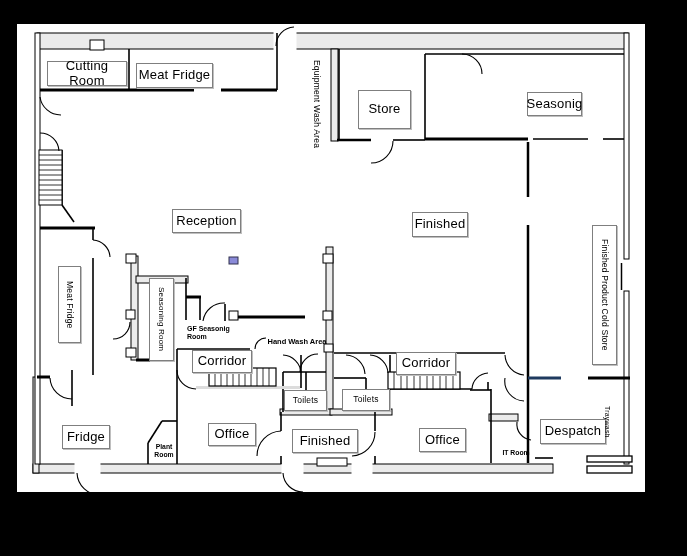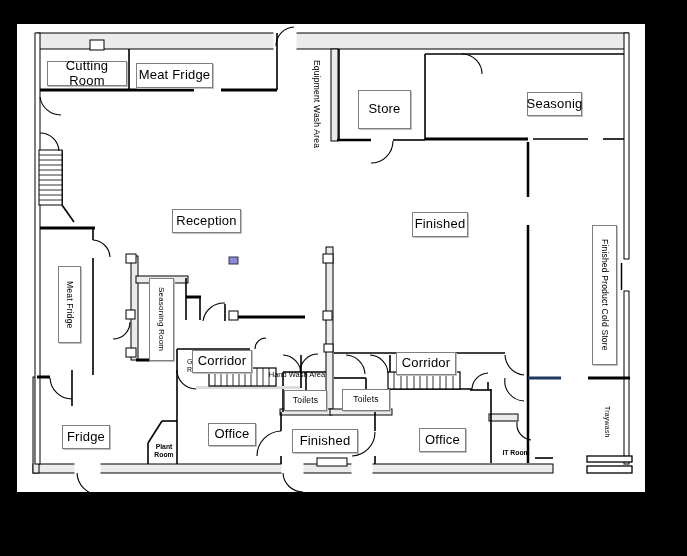--- a/index.html
+++ b/index.html
@@ -4,21 +4,21 @@
 <style>
   html,body{margin:0;padding:0;background:#000;}
   #stage{position:relative;width:687px;height:556px;background:#000;overflow:hidden;
          font-family:"Liberation Sans","DejaVu Sans",sans-serif;}
   #plan-svg{position:absolute;left:0;top:0;}
   .lbl{position:absolute;display:flex;align-items:center;justify-content:center;
        color:#000;font-size:13px;line-height:1.15;text-align:center;letter-spacing:.2px;
        z-index:5;}
   .box{background:#fff;border:1px solid #7f7f7f;box-shadow:1px 1px 0 #bfbfbf;}
   .vert{writing-mode:vertical-rl;}
-  .sm{font-size:7px;font-weight:normal;letter-spacing:0;margin-top:33px;}
+  .sm{font-size:7px;font-weight:bold;letter-spacing:0;}
   .tiny{font-size:6.8px;font-weight:bold;letter-spacing:0;}
 </style>
 </head>
 <body>
 
 <div id="stage">
 
 <svg id="plan-svg" width="687" height="556" viewBox="0 0 687 556">
 
   <rect x="17" y="24" width="628" height="468" fill="#ffffff"></rect>
@@ -220,14 +220,15 @@
   <div class="lbl box" style="left:192px;top:350px;width:58px;height:21px">Corridor</div>
   <div class="lbl box" style="left:396px;top:352px;width:58px;height:21px">Corridor</div>
   <div class="lbl box" style="left:284px;top:390px;width:41px;height:19px;font-size:8.5px">Toilets</div>
   <div class="lbl box" style="left:342px;top:389px;width:46px;height:20px;font-size:8.5px">Toilets</div>
   <div class="lbl box" style="left:62px;top:425px;width:46px;height:22px">Fridge</div>
   <div class="lbl tiny" style="left:150px;top:438px;width:28px;height:26px">Plant Room</div>
   <div class="lbl box" style="left:208px;top:423px;width:46px;height:21px">Office</div>
   <div class="lbl box" style="left:292px;top:429px;width:64px;height:22px">Finished</div>
   <div class="lbl box" style="left:419px;top:428px;width:45px;height:22px">Office</div>
   <div class="lbl tiny" style="left:502px;top:441px;width:28px;height:24px">IT Room</div>
+  <div class="lbl box" style="left:540px;top:419px;width:64px;height:23px">Despatch</div>
   <div class="lbl vert" style="left:599px;top:396px;width:15px;height:52px;font-size:7px">Traywash</div>
 </div>
 
 </body></html>

